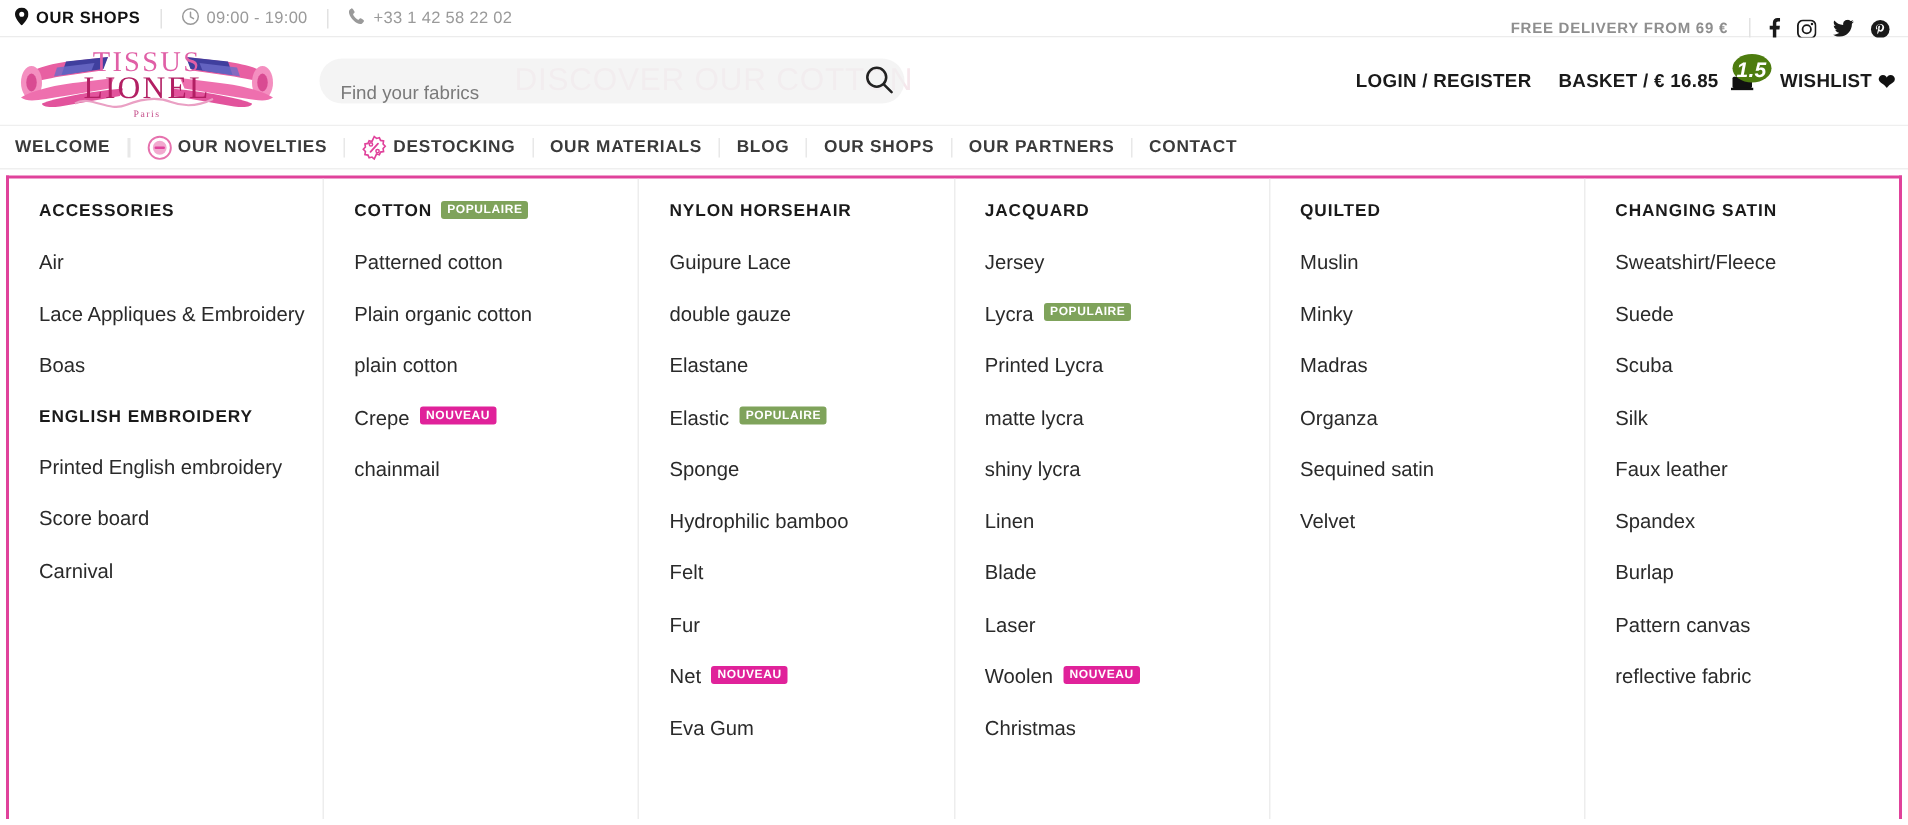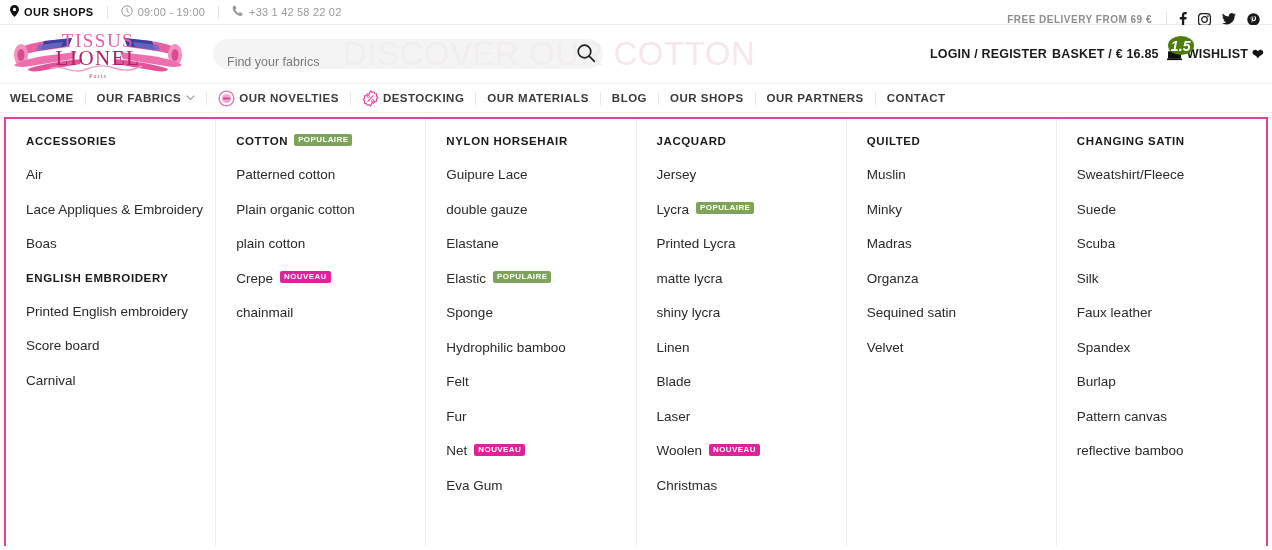--- a/index.html
+++ b/index.html
@@ -58,21 +58,21 @@
 
   .search-wrap {
     position: relative;
     margin-left: 25px;
     width: 390px; height: 30px;
   }
   .watermark {
     position: absolute;
     left: 130px; top: 50%;
     transform: translateY(-50%);
-    font-size: 33px;
+    font-size: 21px;
     font-weight: normal;
     letter-spacing: .5px;
     color: #f6e7ec;
     white-space: nowrap;
     pointer-events: none;
     z-index: 0;
   }
   .search-box {
     position: relative;
     z-index: 1;
@@ -93,21 +93,21 @@
   .search-btn {
     width: 34px; height: 30px;
     border: 0; background: transparent; cursor: pointer;
     display: flex; align-items: center; justify-content: center;
   }
 
   .header-right {
     position: absolute;
     right: 8px; top: 0; height: 58px;
     display: flex; align-items: center;
-    gap: 5px;
+    gap: 18px;
     font-size: 12.5px; font-weight: bold;
     letter-spacing: .2px;
     color: #1a1a1a;
   }
   .hr-item { display: flex; align-items: center; gap: 4px; white-space: nowrap; cursor: pointer; }
   .basket-wrap { position: relative; display: flex; align-items: center; }
   .basket-badge {
     position: absolute;
     top: -11px; right: -12px;
     min-width: 19px; height: 19px;
@@ -335,28 +335,20 @@
     </div>
   </div>
 </div>
 
 <div class="mainnav">
   <div class="nav-item">
     <span>WELCOME</span>
   </div>
   <div class="nav-sep"></div>
 
-  <div class="nav-item">
-    <span>OUR FABRICS</span>
-    <span class="caret">
-      <svg width="9" height="6" viewBox="0 0 9 6">
-          <path d="M.7.7L4.5 4.5 8.3.7" fill="none" stroke="#999" stroke-width="1.1"></path>
-        </svg>
-    </span>
-  </div>
   <div class="nav-sep"></div>
 
   <div class="nav-item">
     <span class="nav-icon">
       <svg width="17" height="17" viewBox="0 0 17 17">
           <circle cx="8.5" cy="8.5" r="7.4" fill="none" stroke="#e672ae" stroke-width="1.3"></circle>
           <circle cx="8.5" cy="8.5" r="4.6" fill="#f2a9cf"></circle>
           <rect x="5" y="7.6" width="7" height="1.8" rx=".9" fill="#e0429b"></rect>
         </svg>
     </span>
@@ -568,16 +560,16 @@
       <div class="col-link">
         <span>Spandex</span>
       </div>
       <div class="col-link">
         <span>Burlap</span>
       </div>
       <div class="col-link">
         <span>Pattern canvas</span>
       </div>
       <div class="col-link">
-        <span>reflective bamboo</span>
+        <span>reflective fabric</span>
       </div>
     </div>
   </div>
 
 </body></html>

